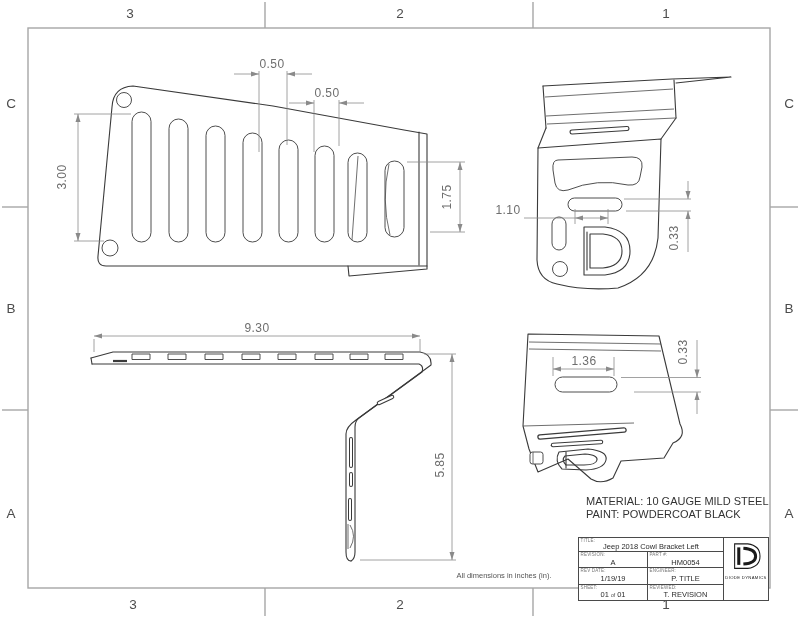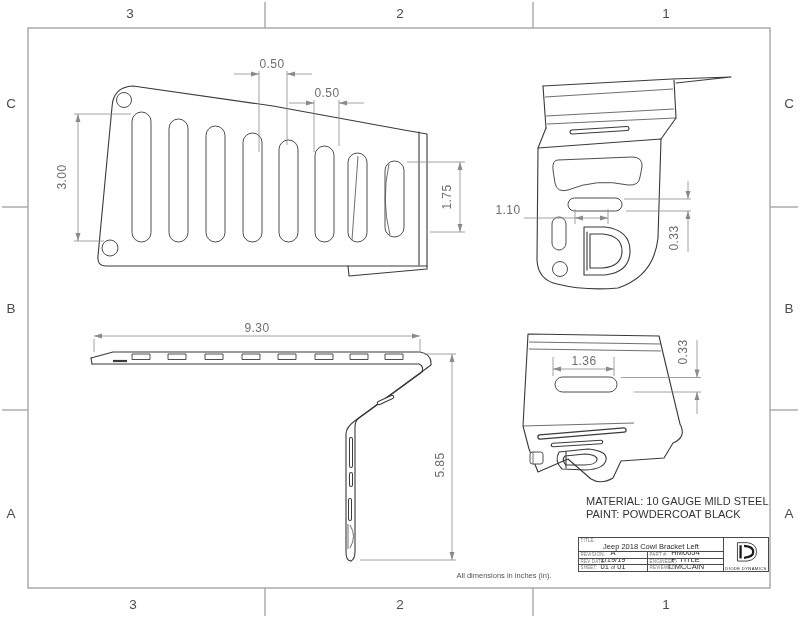--- a/index.html
+++ b/index.html
@@ -10,21 +10,21 @@
   .ol{stroke:#3a3a3a;stroke-width:1.1;fill:none;stroke-linejoin:round;stroke-linecap:round;}
   .ol2{stroke:#3a3a3a;stroke-width:.9;fill:#fff;stroke-linejoin:round;}
   .thin{stroke:#4a4a4a;stroke-width:.8;fill:none;}
   .dim{stroke:#8a8a8a;stroke-width:.8;fill:none;}
   .dimtxt{fill:#6e6e6e;font-size:12px;letter-spacing:.4px;}
   .note{fill:#333;font-size:11px;}
   .units{fill:#555;font-size:7.5px;}
   .hA{stroke:#3a3a3a;fill:none;stroke-linecap:round;}
   .hB{stroke:#ffffff;fill:none;stroke-linecap:round;}
   
-  #tblock{position:absolute;left:578px;top:537px;width:191px;height:35px;
+  #tblock{position:absolute;left:578px;top:537px;width:191px;height:64px;
           border:1px solid #4a4a4a;display:flex;background:#fff;box-sizing:border-box;}
   #tb-fields{width:144px;display:flex;flex-direction:column;}
   .tb-row{display:flex;flex:1;border-top:1px solid #4a4a4a;}
   .tb-row.first{border-top:none;height:13px;flex:none;}
   .tb-cell{position:relative;flex:1;overflow:hidden;}
   .tb-cell.left{width:68px;flex:none;border-right:1px solid #4a4a4a;}
   .tb-label{position:absolute;top:0px;left:1.5px;font-size:4.5px;color:#767676;letter-spacing:.2px;}
   .tb-value{position:absolute;left:0;right:0;bottom:0.5px;text-align:center;font-size:7.5px;color:#2b2b2b;white-space:nowrap;}
   .tb-value.small-of span.of{font-size:5px;color:#444;}
   #tb-logo{flex:1;border-left:1px solid #4a4a4a;display:flex;flex-direction:column;
@@ -249,21 +249,21 @@
         <div class="tb-value">P. TITLE</div>
       </div>
     </div>
     <div class="tb-row">
       <div class="tb-cell left">
         <span class="tb-label">SHEET:</span>
         <div class="tb-value small-of"><span>01</span> <span class="of">of</span> <span>01</span></div>
       </div>
       <div class="tb-cell">
         <span class="tb-label">REVIEWED:</span>
-        <div class="tb-value">T. MCCAIN</div>
+        <div class="tb-value">T. REVISION</div>
       </div>
     </div>
   </div>
   <div id="tb-logo">
     <svg width="42" height="34" viewBox="0 0 48 38">
       <path d="M11,4 L26,4 Q40,6 40,18 Q40,30 26,32 L11,32 Z" fill="none" stroke="#1a1a1a" stroke-width="1.2"></path>
       <rect x="14" y="8" width="3.5" height="20" fill="#1a1a1a"></rect>
       <path d="M21,9 Q35,10 35,18 Q35,26 21,27" fill="none" stroke="#1a1a1a" stroke-width="3.4"></path>
     </svg>
     <div id="tb-company">DIODE DYNAMICS</div>

